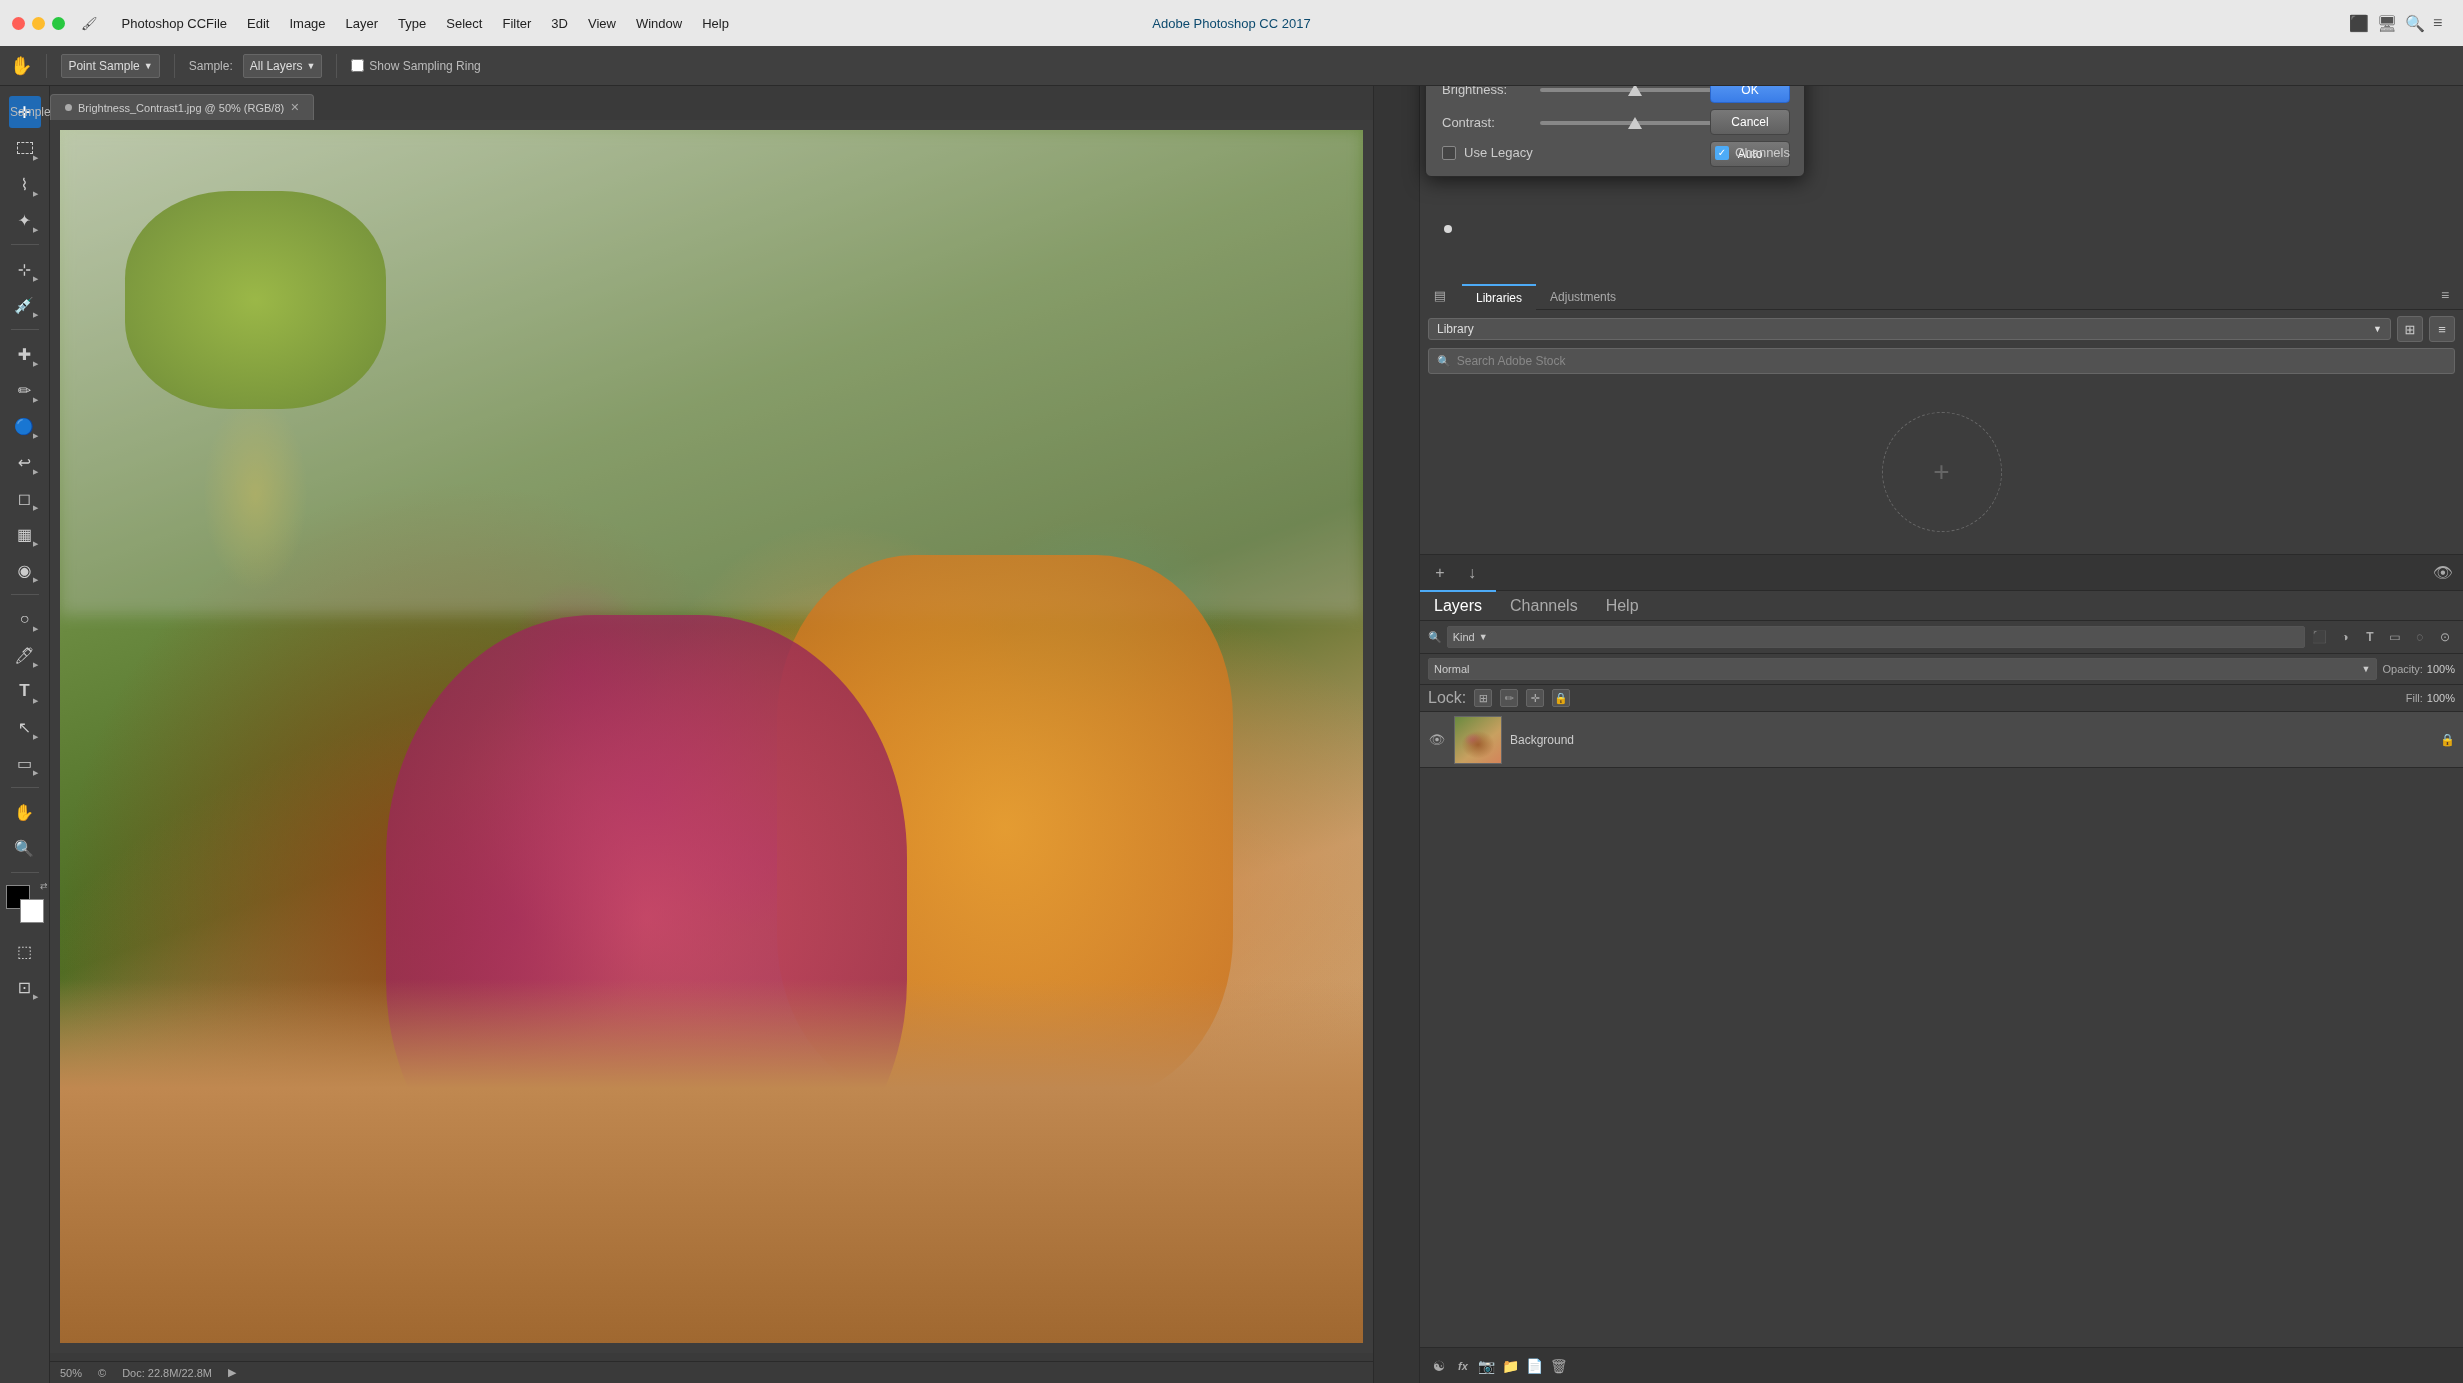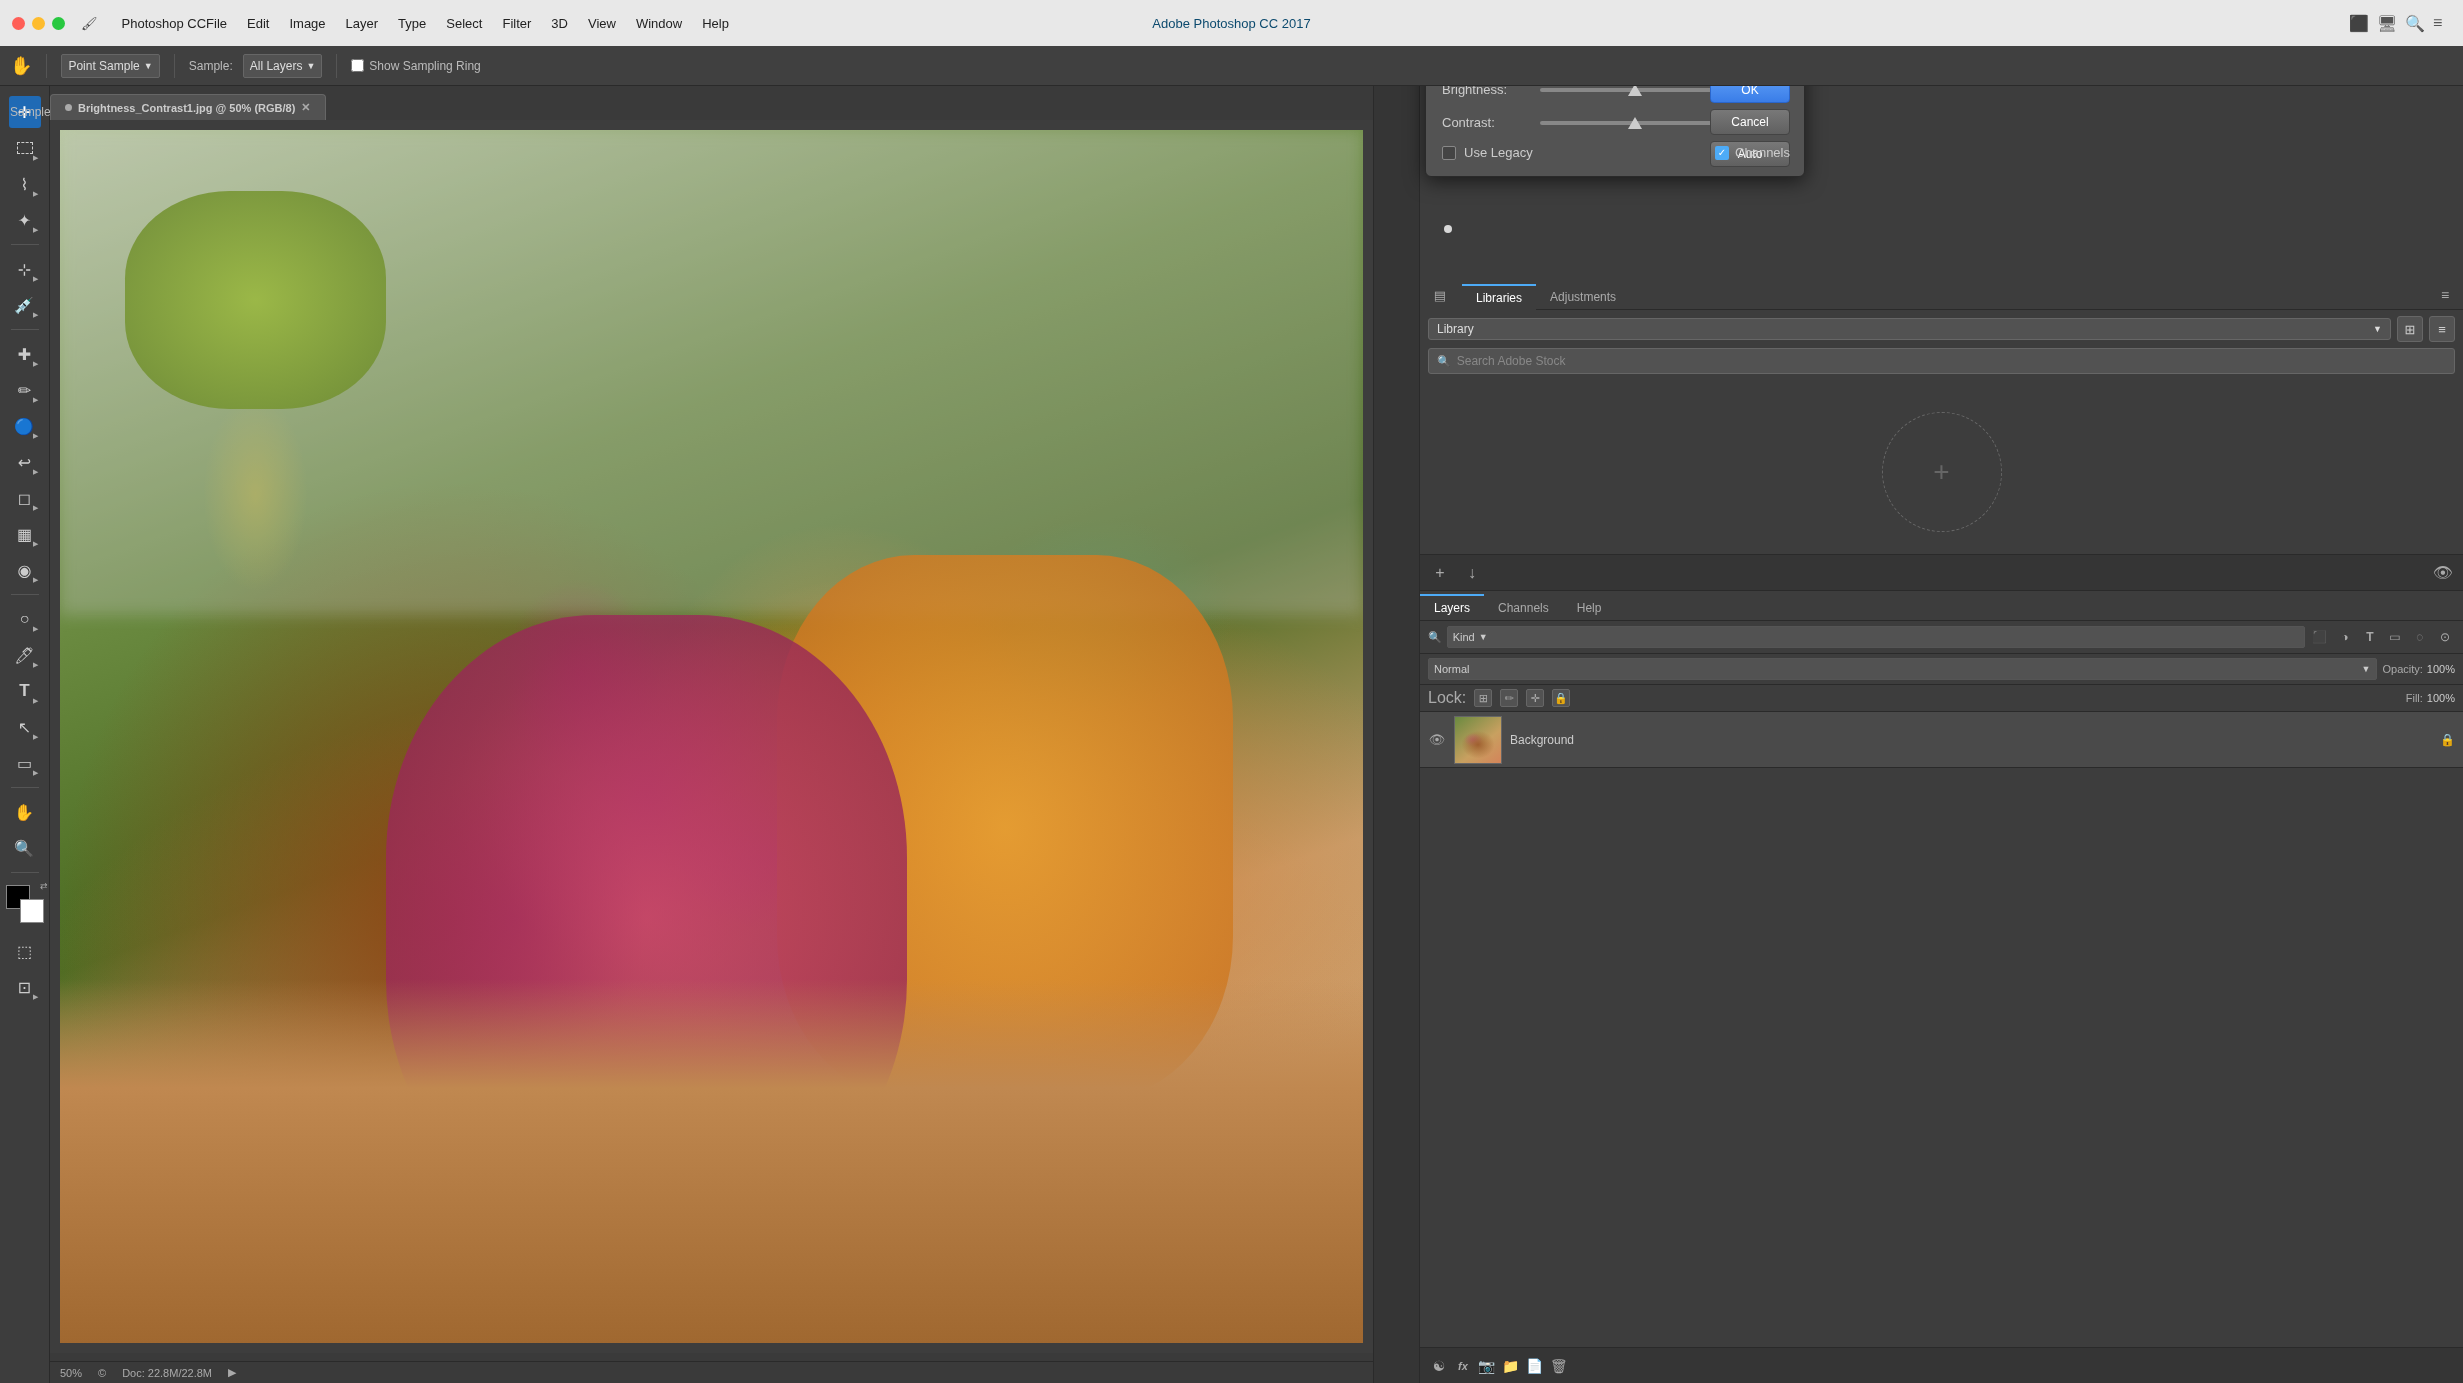--- a/index.html
+++ b/index.html
@@ -122,21 +122,20 @@
       background: #525252;
       border: 1px solid #666;
       border-bottom: none;
       padding: 4px 14px;
       font-size: 11px;
       color: #ccc;
       border-radius: 4px 4px 0 0;
       display: flex; align-items: center; gap: 6px;
       cursor: pointer;
       height: 26px;
-      font-weight: bold;
     }
     .tab-close { font-size: 11px; color: #aaa; cursor: pointer; }
     .tab-dirty { width: 7px; height: 7px; border-radius: 50%; background: #aaa; display: inline-block; }
 
     
     .left-toolbar {
       position: absolute;
       top: 86px; left: 0;
       width: 50px;
       bottom: 0;
@@ -482,21 +481,21 @@
       border-top: 1px solid #2a2a2a;
     }
     .layers-tabs {
       display: flex;
       border-bottom: 1px solid #2a2a2a;
       height: 30px;
       align-items: flex-end;
     }
     .layers-tab {
       padding: 5px 14px;
-      font-size: 12px;
+      font-size: 16px;
       color: #aaa;
       cursor: pointer;
     }
     .layers-tab.active {
       color: #fff;
       background: #3d3d3d;
       border-top: 2px solid #4dabf7;
     }
     .layers-search {
       display: flex;

